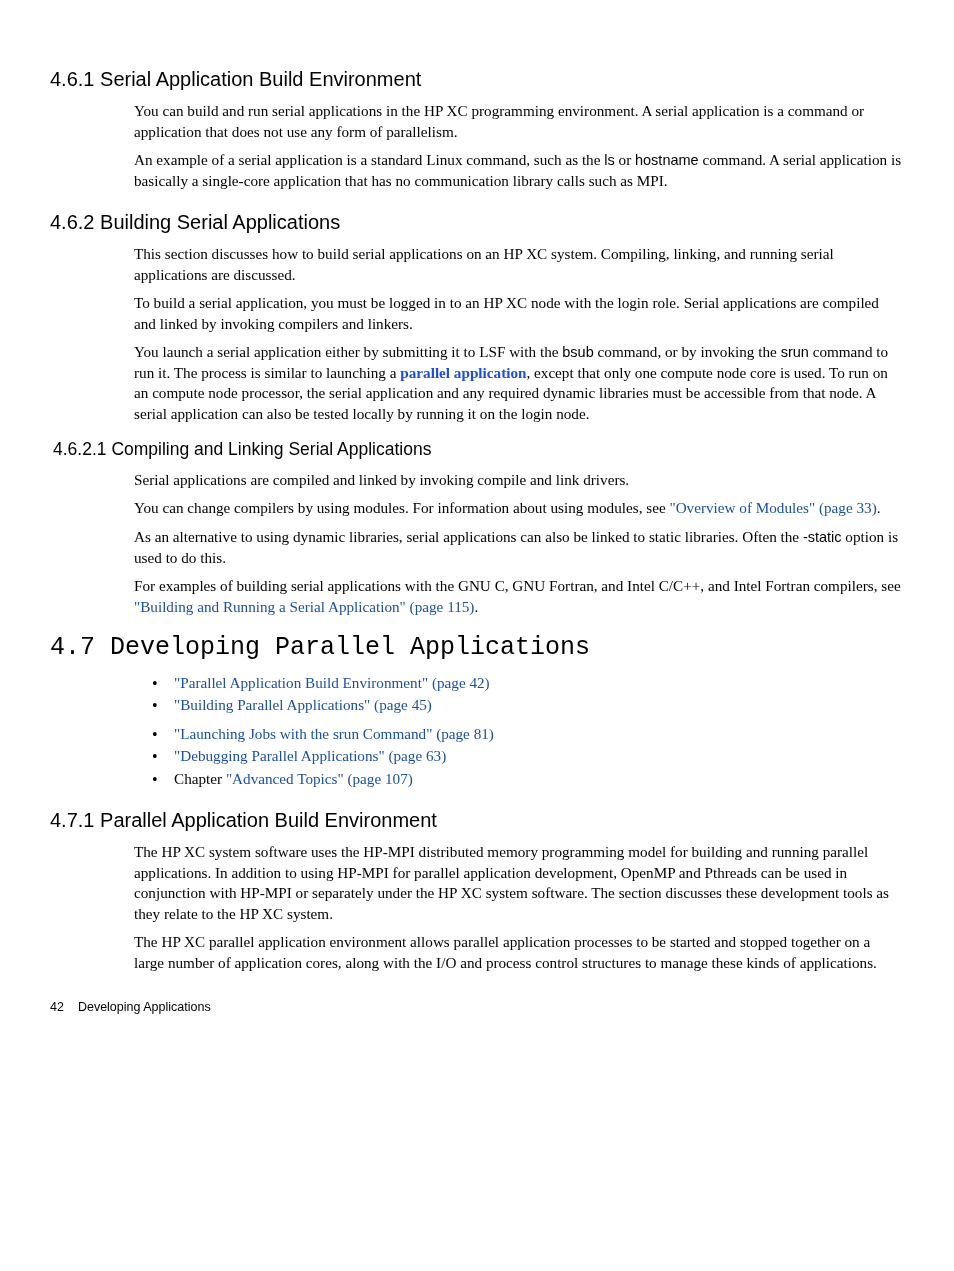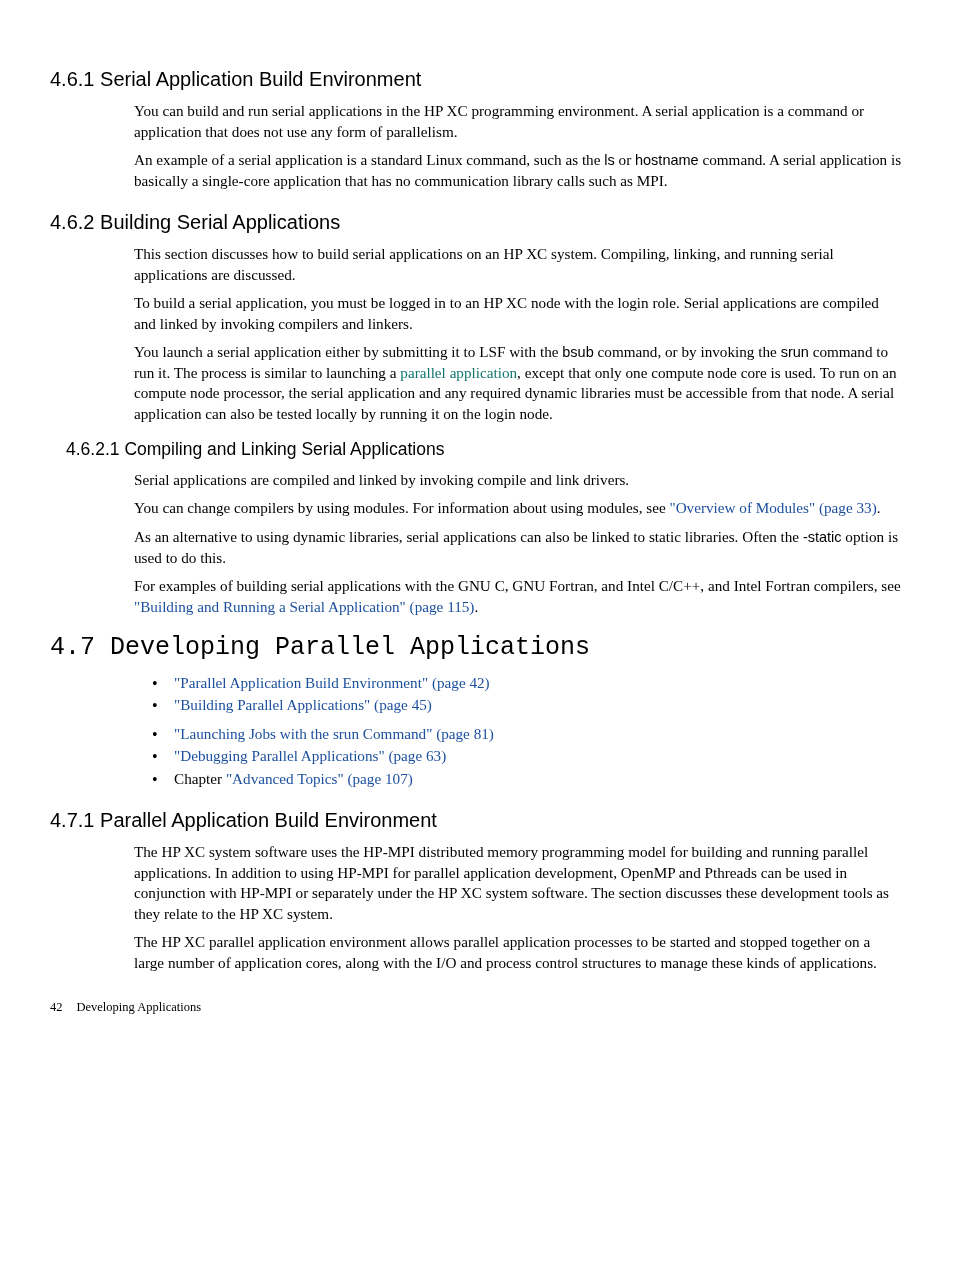--- a/index.html
+++ b/index.html
@@ -25,39 +25,39 @@
     font-family: Futura, "Trebuchet MS", Arial, sans-serif;
     font-weight: 400;
     font-size: 20px;
     margin: 18px 0 6px 0;
     font-stretch: condensed;
   }
   .h4 {
     font-family: Futura, "Trebuchet MS", Arial, sans-serif;
     font-weight: 400;
     font-size: 17.5px;
-    margin: 14px 0 4px 16px;
+    margin: 14px 0 4px 3px;
     font-stretch: condensed;
   }
   .body-indent {
     margin-left: 84px;
   }
   p {
     margin: 8px 0;
   }
   .mono {
     font-family: Liberation Sans, sans-serif;
     font-size: 14.5px;
   }
   .link {
     color: #1b4f9c;
   }
   .link-bold {
-    color: #0f766e;
-    font-weight: normal;
+    color: #1d4ed8;
+    font-weight: bold;
   }
   ul {
     margin: 4px 0 8px 0;
     padding-left: 36px;
     list-style: none;
   }
   ul li {
     position: relative;
     margin: 2px 0;
     padding-left: 4px;
@@ -65,21 +65,21 @@
   ul li::before {
     content: "•";
     position: absolute;
     left: -18px;
     top: 0;
     font-size: 16px;
   }
   .footer {
     margin-top: 26px;
     font-size: 12.5px;
-    font-family: Liberation Serif, serif;
+    font-family: Liberation Sans, sans-serif;
   }
   .footer .pg {
     display: inline-block;
     margin-right: 14px;
   }
 </style>
 </head>
 <body>
 
 <div class="h3">4.6.1 Serial Application Build Environment</div>

